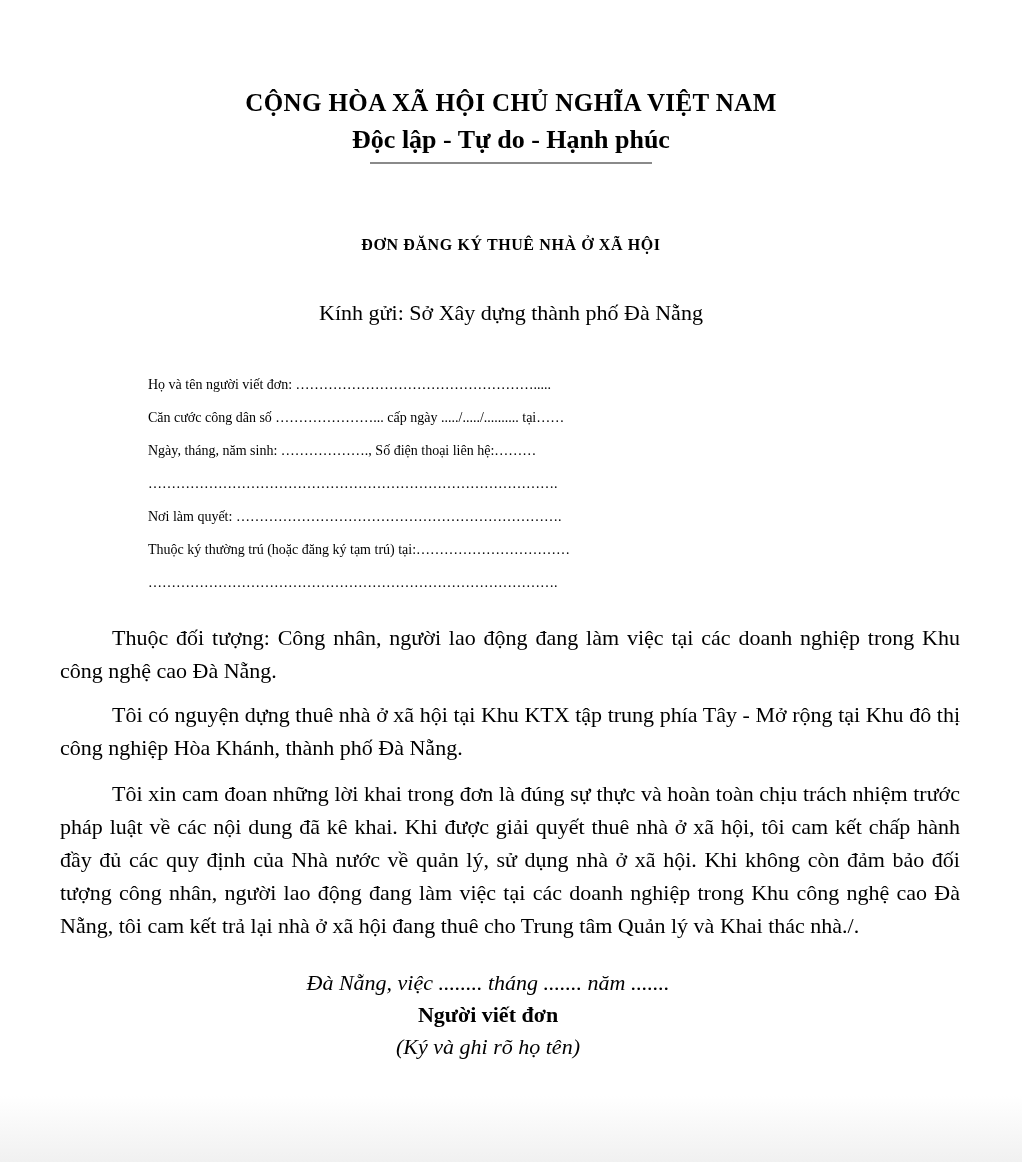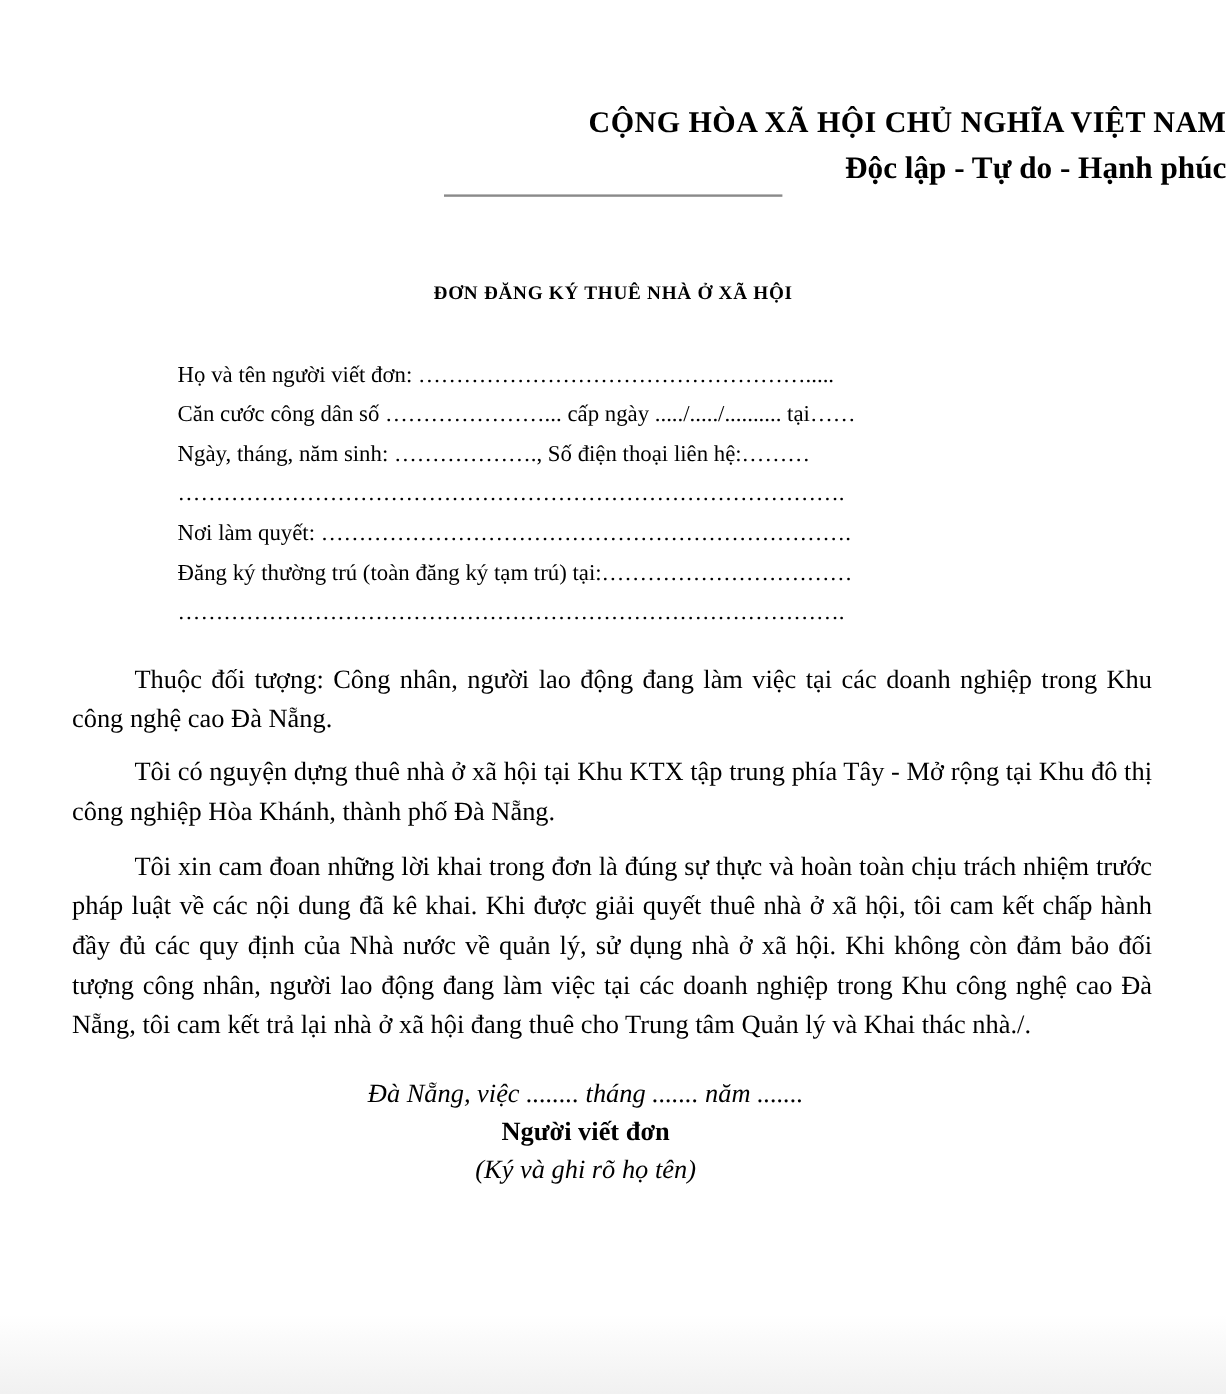--- a/index.html
+++ b/index.html
@@ -29,21 +29,21 @@
     pointer-events: none;
   }
 
   .sheet {
     position: relative;
     padding: 0;
   }
 
   
   .national-header {
-    text-align: right;
+    text-align: center;
     margin-top: 88px;
   }
   .national-title {
     font-size: 25px;
     font-weight: bold;
     letter-spacing: 0.4px;
     line-height: 1.18;
   }
   .national-slogan {
     font-size: 26px;
@@ -71,21 +71,21 @@
     text-align: center;
     font-size: 22px;
     margin-top: 46px;
   }
 
   
   .fields {
     margin-top: 42px;
     margin-left: 148px;
     margin-right: 62px;
-    font-size: 19px;
+    font-size: 14px;
     line-height: 33px;
   }
   .field-line {
     white-space: nowrap;
     overflow: hidden;
   }
 
   
   .body-copy {
     margin-top: 22px;
@@ -138,28 +138,29 @@
 <div class="sheet">
 
   <div class="national-header">
     <div class="national-title">CỘNG HÒA XÃ HỘI CHỦ NGHĨA VIỆT NAM</div>
     <div class="national-slogan">Độc lập - Tự do - Hạnh phúc</div>
     <div class="slogan-rule" style="background: rgb(138, 138, 138);"></div>
   </div>
 
   <div class="doc-title">ĐƠN ĐĂNG KÝ THUÊ NHÀ Ở XÃ HỘI</div>
 
+  <div class="recipient">Kính gửi: Sở Xây dựng thành phố Đà Nẵng</div>
 
   <div class="fields">
     <div class="field-line">Họ và tên người viết đơn:  …………………………………………….....</div>
     <div class="field-line">Căn cước công dân số …………………... cấp ngày ...../...../.......... tại……</div>
     <div class="field-line">Ngày, tháng, năm sinh: ………………., Số điện thoại liên hệ:………</div>
     <div class="field-line">…………………………………………………………………………….</div>
     <div class="field-line">Nơi làm quyết: …………………………………………………………….</div>
-    <div class="field-line">Đăng ký thường trú (toàn đăng ký tạm trú) tại:……………………………</div>
+    <div class="field-line">Thuộc ký thường trú (hoặc đăng ký tạm trú) tại:……………………………</div>
     <div class="field-line">…………………………………………………………………………….</div>
   </div>
 
   <div class="body-copy">
     <p>Thuộc đối tượng: Công nhân, người lao động đang làm việc tại các doanh nghiệp trong Khu công nghệ cao Đà Nẵng.</p>
     <p>Tôi có nguyện dựng thuê nhà ở xã hội tại Khu KTX tập trung phía Tây - Mở rộng tại Khu đô thị công nghiệp Hòa Khánh, thành phố Đà Nẵng.</p>
     <p class="closing">Tôi xin cam đoan những lời khai trong đơn là đúng sự thực và hoàn toàn chịu trách nhiệm trước pháp luật về các nội dung đã kê khai. Khi được giải quyết thuê nhà ở xã hội, tôi cam kết chấp hành đầy đủ các quy định của Nhà nước về quản lý, sử dụng nhà ở xã hội. Khi không còn đảm bảo đối tượng công nhân, người lao động đang làm việc tại các doanh nghiệp trong Khu công nghệ cao Đà Nẵng, tôi cam kết trả lại nhà ở xã hội đang thuê cho Trung tâm Quản lý và Khai thác nhà./.</p>
   </div>
 
   <div class="signature">

